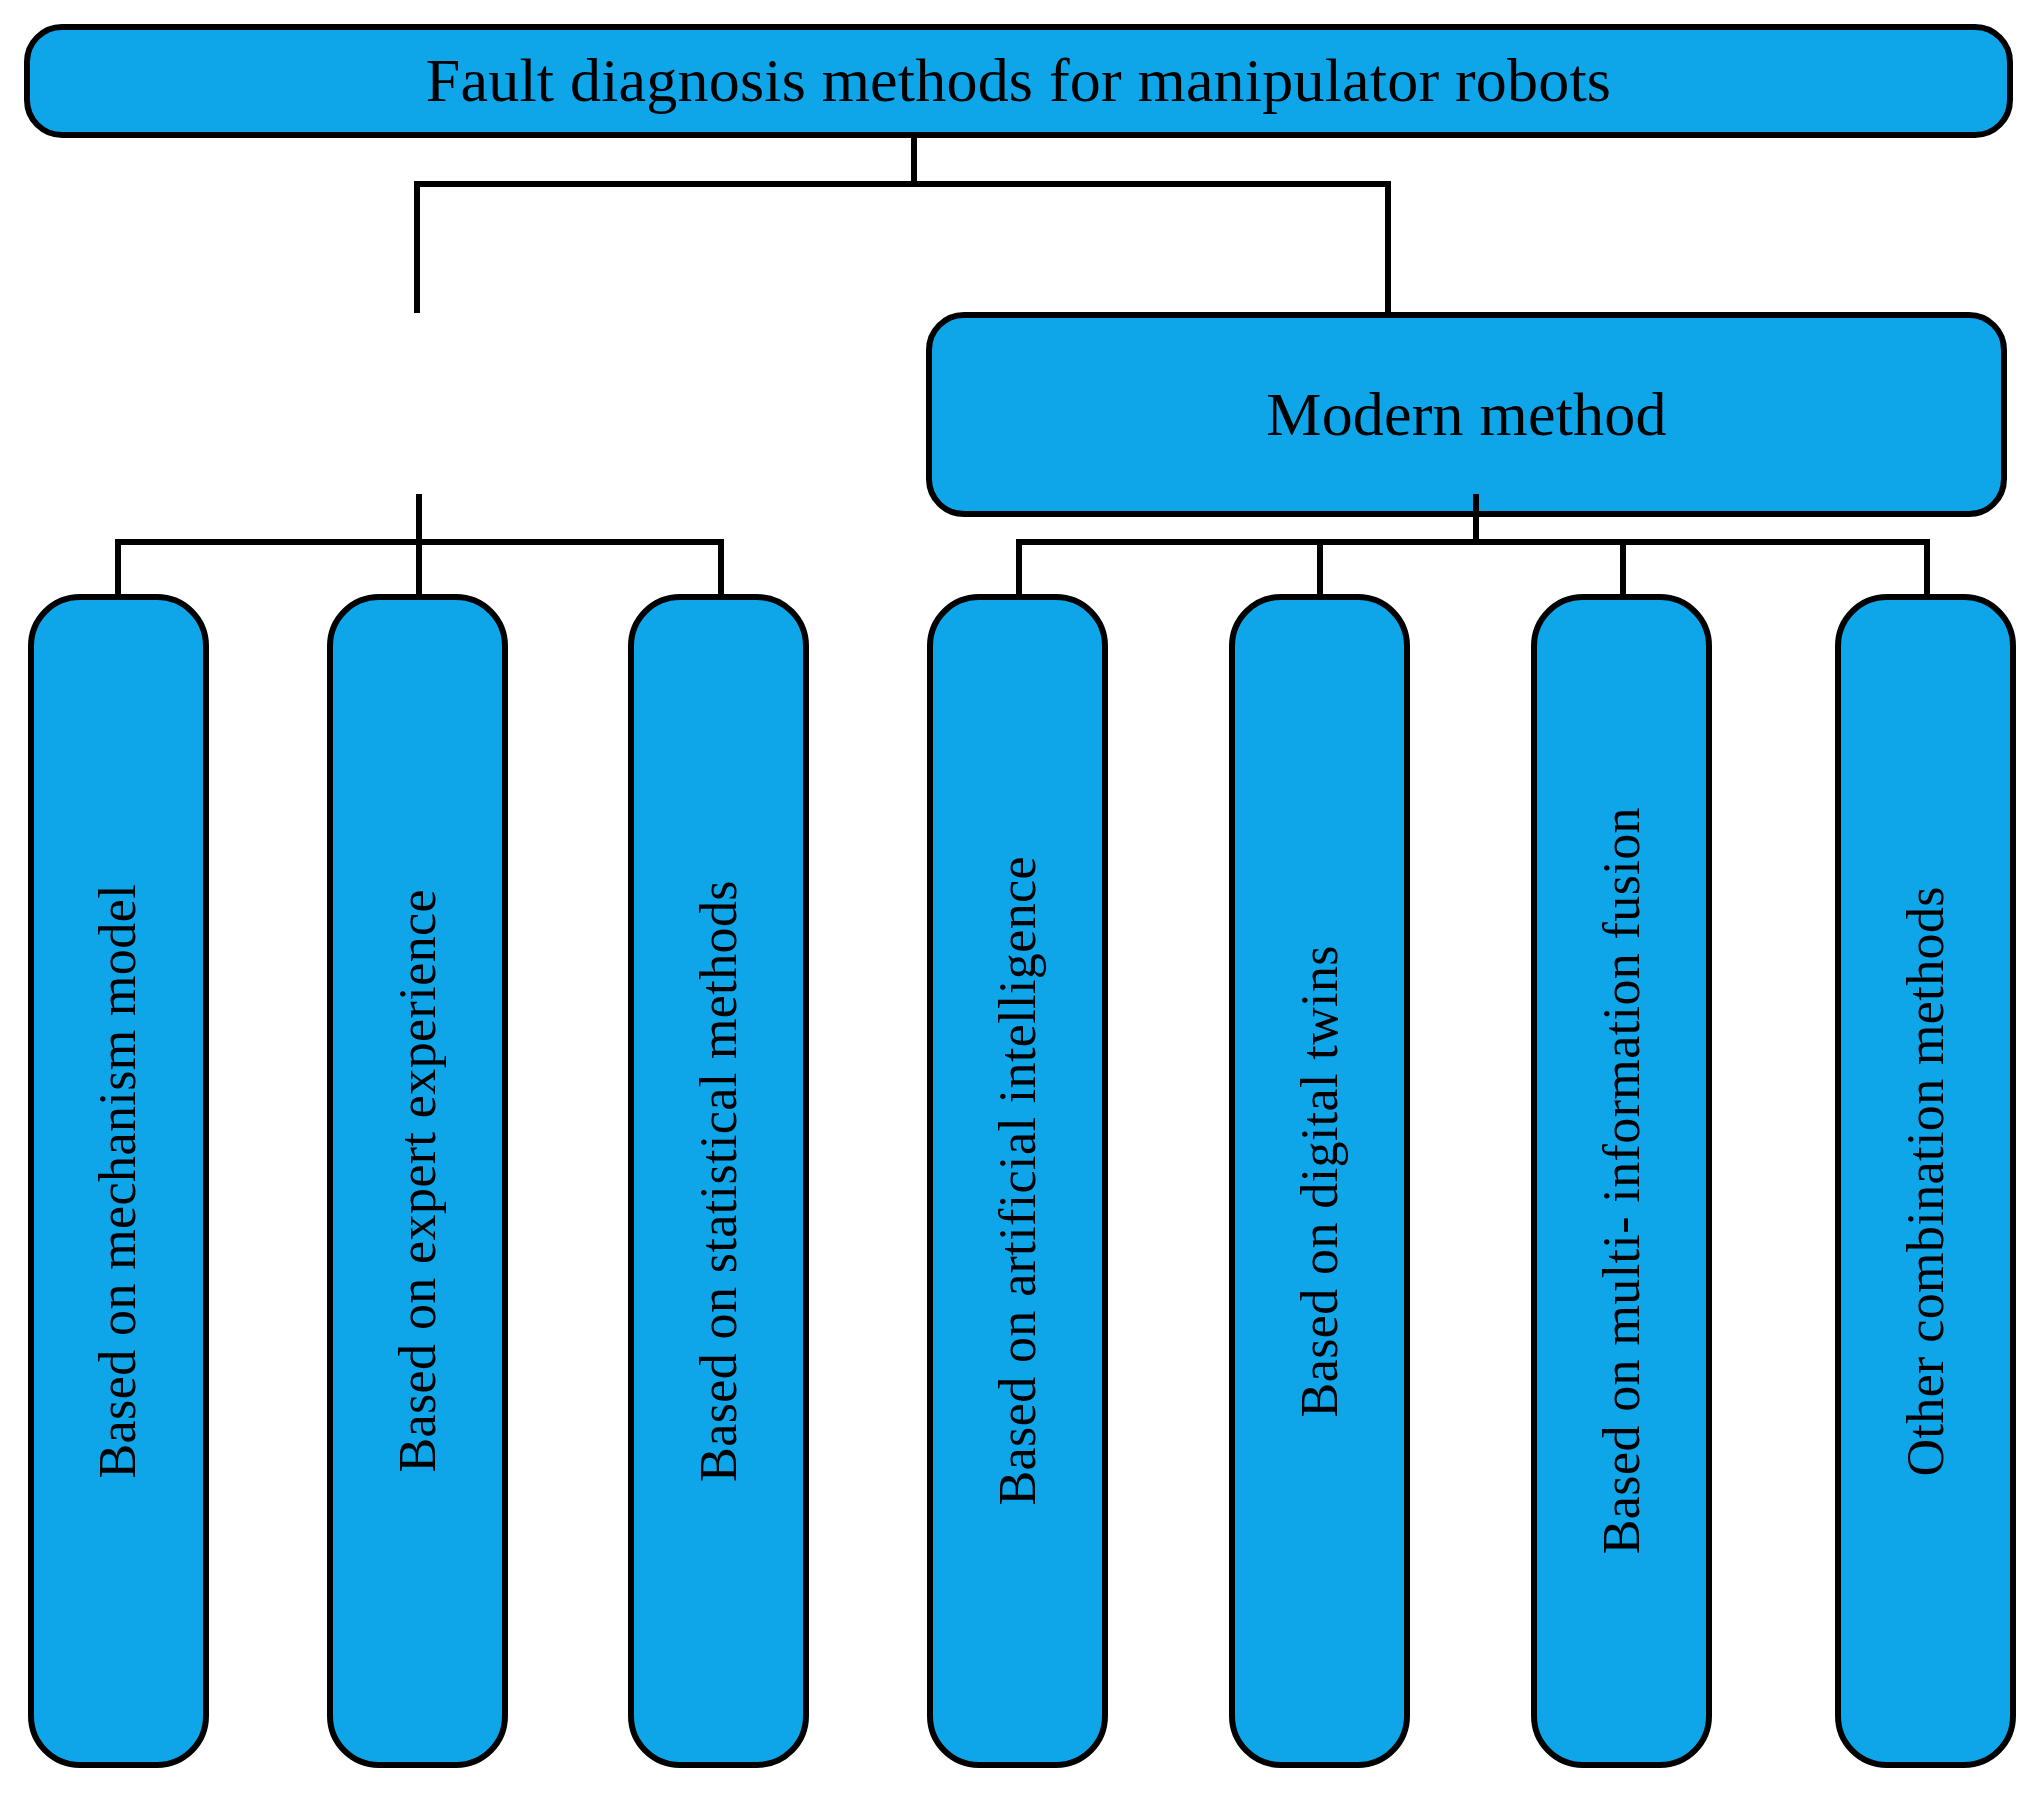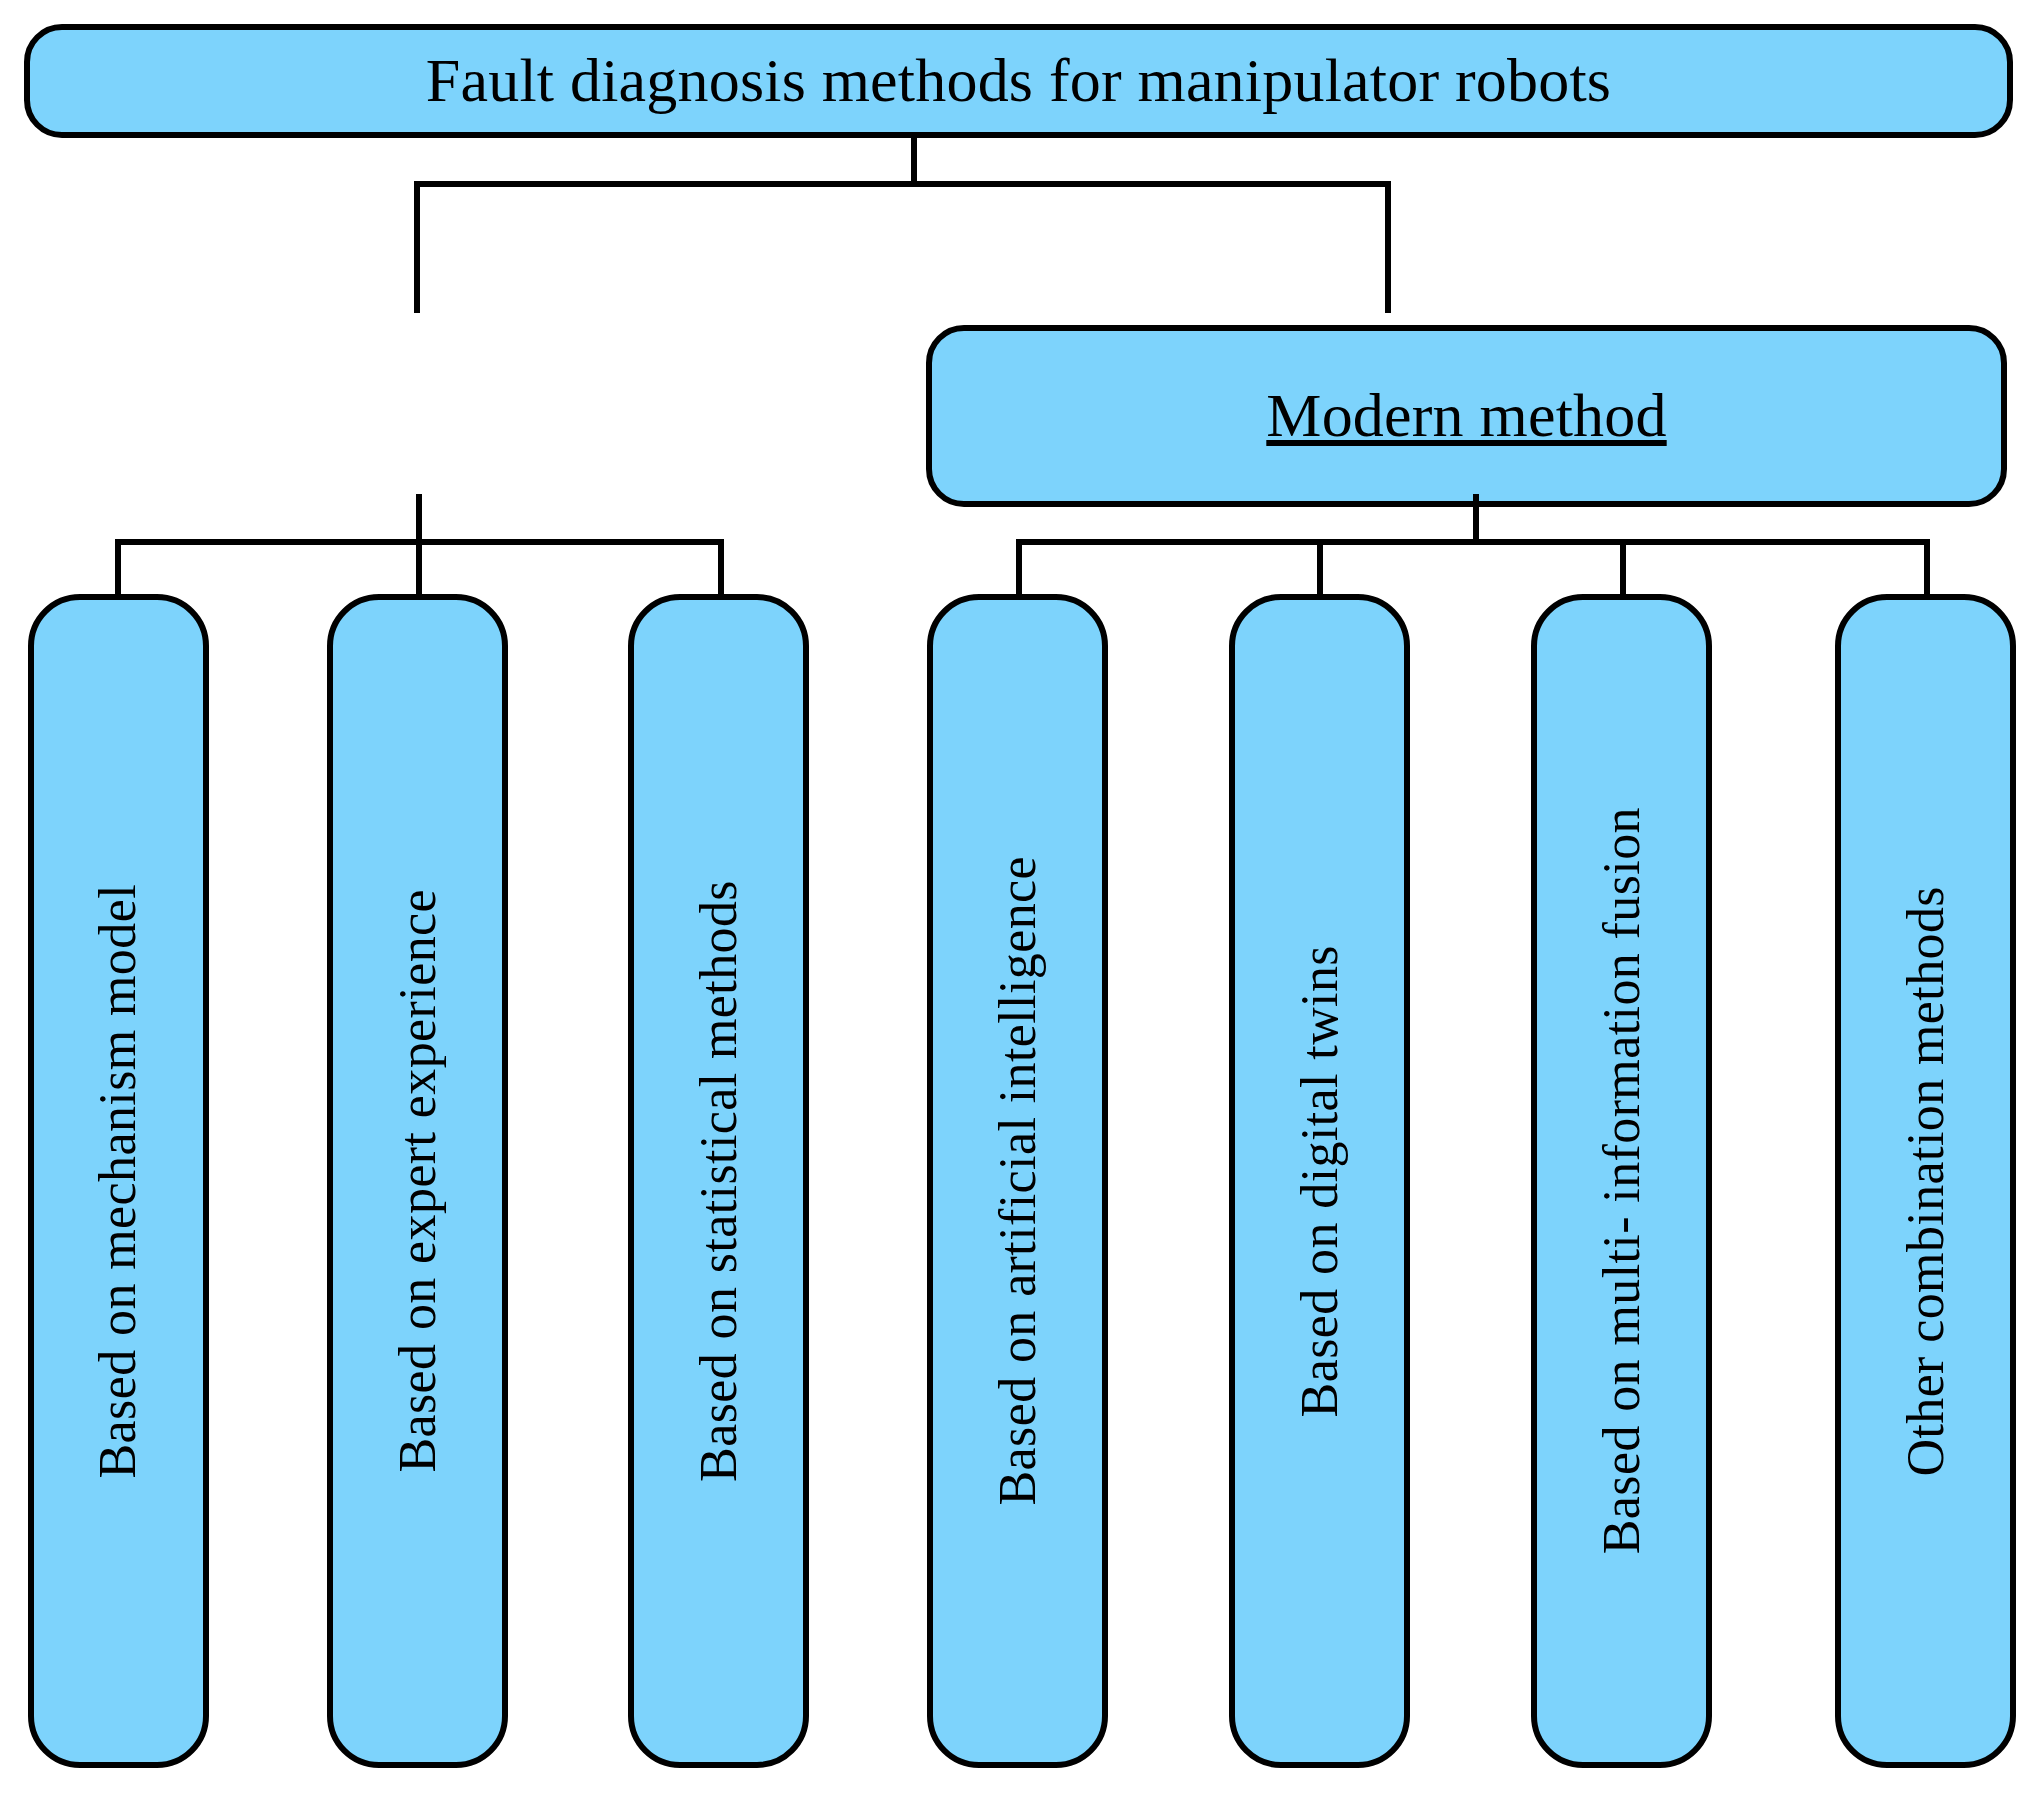--- a/index.html
+++ b/index.html
@@ -16,21 +16,21 @@
     width: 2037px;
     height: 1796px;
     background: #ffffff;
     overflow: hidden;
   }
 
   
   .node {
     position: absolute;
     box-sizing: border-box;
-    background: #7dd3fc;
+    background: #0ea5e9;
     border: 6px solid #000000;
     display: flex;
     align-items: center;
     justify-content: center;
   }
 
   
   .node.horizontal {
     border-radius: 38px;
   }
@@ -75,21 +75,21 @@
 
   <div class="line v" style="left:911px; top:138px; width:6px; height:48px;"></div>
 
   <div class="line h" style="left:414px; top:181px; width:977px; height:6px;"></div>
 
   <div class="line v" style="left:414px; top:181px; width:6px; height:132px;"></div>
 
   <div class="line v" style="left:1385px; top:181px; width:6px; height:132px;"></div>
 
 
-  <div class="node horizontal" id="branch-modern" style="left:926px; top:325px; width:1081px; height:182px;text-decoration:underline;">
+  <div class="node horizontal" id="branch-modern" style="left:926px; top:312px; width:1081px; height:205px;">
     <span class="label">Modern method</span>
   </div>
 
   <div class="line v" style="left:416px; top:494px; width:6px; height:48px;"></div>
   <div class="line h" style="left:115px; top:539px; width:608px; height:6px;"></div>
   <div class="line v" style="left:115px; top:539px; width:6px; height:103px;"></div>
   <div class="line v" style="left:416px; top:539px; width:6px; height:103px;"></div>
   <div class="line v" style="left:718px; top:539px; width:6px; height:103px;"></div>
 
   <div class="line v" style="left:1473px; top:494px; width:6px; height:48px;"></div>

